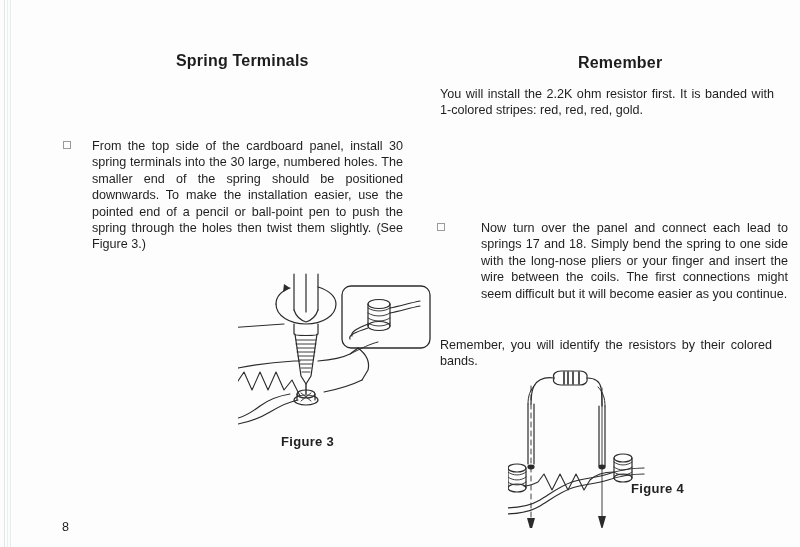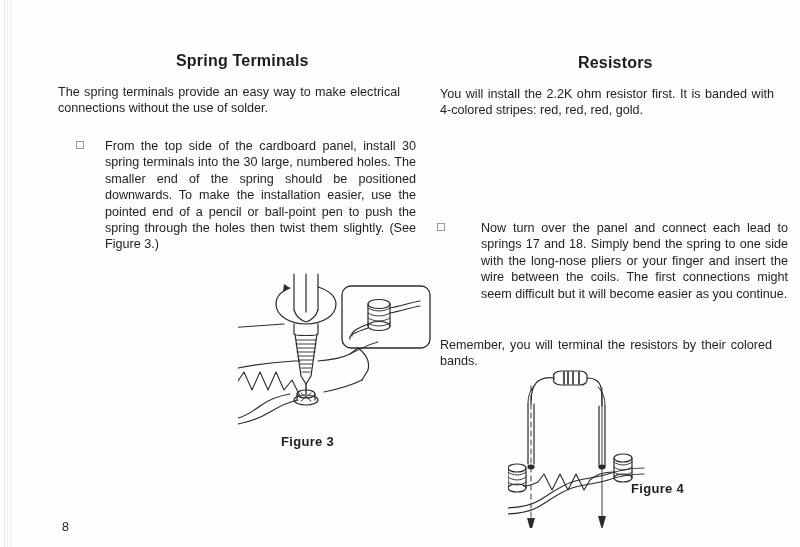--- a/index.html
+++ b/index.html
@@ -78,21 +78,21 @@
     height: 8px;
     border: 1px solid #9a9a9a;
     box-sizing: border-box;
   }
   .bullet .btext {
     display: block;
     margin-left: 29px;
     text-align: justify;
     text-justify: inter-word;
   }
-  #left-b1 { top: 138px; left: 76px; width: 340px; }
+  #left-b1 { top: 138px; left: 63px; width: 340px; }
   #left-b1 .btext { width: 311px; }
 
   #left-narrow {
     top: 297px;
     left: 85px;
     width: 152px;
   }
 
   
   #right-intro { top: 86px; left: 440px; width: 334px; }
@@ -132,39 +132,38 @@
 
 <div id="page">
 
   <div class="scan-edge e1"></div>
   <div class="scan-edge e2"></div>
   <div class="scan-edge e3"></div>
 
 
   <div class="col-heading left">Spring Terminals</div>
 
-  <div class="para" id="left-intro">The spring terminals provide an easy way to make electrical connections without the use of solder.</div>
 
   <div class="bullet" id="left-b1">
     <span class="box"></span>
     <span class="btext">From the top side of the cardboard panel, install 30 spring terminals into the 30 large, numbered holes.  The smaller end of the spring should be positioned downwards.  To make the installation easier, use the pointed end of a pencil or ball-point pen to push the spring through the holes then twist them slightly. (See Figure 3.)</span>
   </div>
 
 
-  <div class="col-heading right">Resistors</div>
-
-  <div class="para" id="right-intro">You will install the 2.2K ohm resistor first.  It is banded with 4-colored stripes: red, red, red, gold.</div>
+  <div class="col-heading right">Remember</div>
+
+  <div class="para" id="right-intro">You will install the 2.2K ohm resistor first.  It is banded with 1-colored stripes: red, red, red, gold.</div>
 
 
   <div class="bullet" id="right-b2">
     <span class="box"></span>
     <span class="btext">Now turn over the panel and connect each lead to springs 17 and 18.  Simply bend the spring to one side with the long-nose pliers or your finger and insert the wire between the coils.  The first connections might seem difficult but it will become easier as you continue.</span>
   </div>
 
-  <div class="para" id="right-remember">Remember, you will terminal the resistors by their colored bands.</div>
+  <div class="para" id="right-remember">Remember, you will identify the resistors by their colored bands.</div>
 
   <svg class="figure" id="fig3" width="196" height="160" viewBox="0 0 196 160">
     <g fill="none" stroke="#2b2b2b" stroke-width="1.2" stroke-linecap="round" stroke-linejoin="round">
 
       <path d="M-182,68 L46,52" stroke-width="1"></path>
       <path d="M-182,96 L0,96" stroke-width="1"></path>
 
       <path d="M56,2 L56,38"></path>
       <path d="M68,2 L68,40"></path>
       <path d="M80,2 L80,38"></path>

